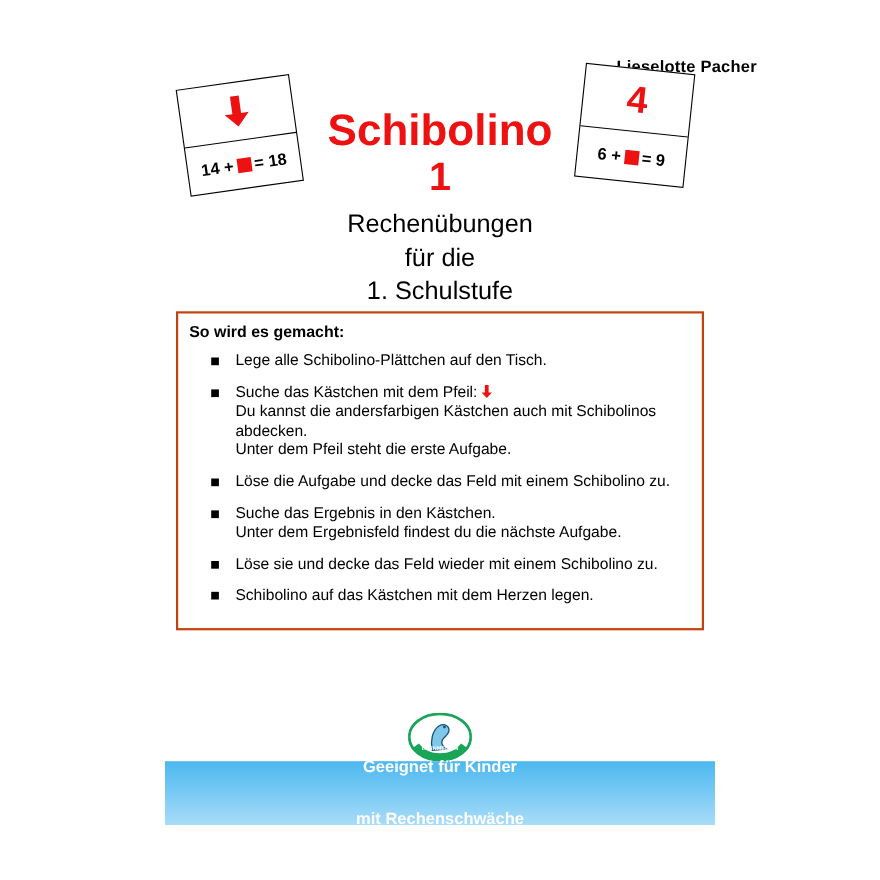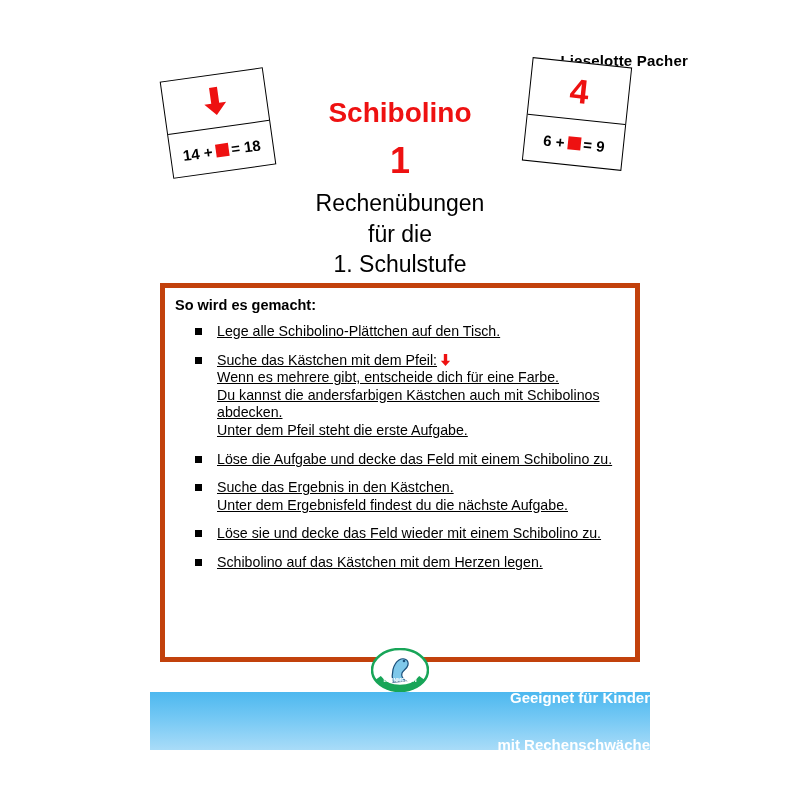--- a/index.html
+++ b/index.html
@@ -34,21 +34,21 @@
     letter-spacing: 0.2px;
   }
 
   
   .title {
     position: absolute;
     top: 98px;
     left: 0;
     width: 800px;
     text-align: center;
-    font-size: 28px;
+    font-size: 40px;
     font-weight: bold;
     color: #ee1111;
     line-height: 1.05;
   }
   .title-num {
     position: absolute;
     top: 140px;
     left: 0;
     width: 800px;
     text-align: center;
@@ -151,36 +151,35 @@
     font-weight: bold;
     color: #ee1111;
   }
 
   
   .instructions {
     position: absolute;
     left: 160px;
     top: 283px;
     width: 480px;
-    height: 379px;
-    border: 5px solid #c2410c;
+    height: 290px;
+    border: 2px solid #c2410c;
     box-sizing: border-box;
     background: #fff;
     padding: 9px 10px 0 10px;
   }
   .instr-head {
     font-size: 14.5px;
     font-weight: bold;
     margin-bottom: 10px;
   }
   ul.instr-list {
     list-style: none;
     margin: 0;
     padding: 0 0 0 20px;
-    text-decoration: underline;
   }
   ul.instr-list > li {
     position: relative;
     font-size: 14.2px;
     line-height: 1.24;
     margin-bottom: 11px;
     padding-left: 22px;
   }
   ul.instr-list > li::before {
     content: "";
@@ -211,21 +210,21 @@
   
   .banner {
     position: absolute;
     left: 150px;
     top: 692px;
     width: 500px;
     height: 58px;
     background: linear-gradient(180deg, #4db8ef 0%, #74c8f4 45%, #a9dcf8 100%);
     display: flex;
     flex-direction: column;
-    align-items: flex-end;
+    align-items: center;
     justify-content: center;
     gap: 28px;
   }
   .banner-line {
     font-size: 15px;
     font-weight: bold;
     color: #ffffff;
     line-height: 1.28;
     text-align: center;
   }
@@ -272,21 +271,21 @@
       </div>
     </div>
   </div>
 
   <div class="instructions">
     <div class="instr-head">So wird es gemacht:</div>
     <ul class="instr-list" id="instructions-list">
         <li><span>Lege alle Schibolino-Plättchen auf den Tisch.</span></li>
         <li><span>Suche das Kästchen mit dem Pfeil:</span><svg class="inline-arrow" viewBox="0 0 26 32">
             <path d="M9 2 H17 V18 H24 L13 30 L2 18 H9 Z" fill="#ee1111"></path>
-          </svg><div>Wenn es mehrere gibt, entscheide dich für eine Farbe.</div><div>Du kannst die andersfarbigen Kästchen auch mit Schibolinos</div><div>abdecken.</div><div>Unter dem Pfeil steht die erste Aufgabe.</div></li>
+          </svg><div>Du kannst die andersfarbigen Kästchen auch mit Schibolinos</div><div>abdecken.</div><div>Unter dem Pfeil steht die erste Aufgabe.</div></li>
         <li><span>Löse die Aufgabe und decke das Feld mit einem Schibolino zu.</span></li>
         <li><span>Suche das Ergebnis in den Kästchen.</span><div>Unter dem Ergebnisfeld findest du die nächste Aufgabe.</div></li>
         <li><span>Löse sie und decke das Feld wieder mit einem Schibolino zu.</span></li>
         <li><div>Schibolino auf das Kästchen mit dem Herzen legen.</div></li>
       </ul>
   </div>
 
   <svg class="logo" viewBox="0 0 58 44">
     <ellipse cx="29" cy="22" rx="28" ry="21" fill="#ffffff" stroke="#18a558" stroke-width="2.5"></ellipse>
     <path d="M22 34 C20 26 22 16 28 12 C33 9 38 12 37 17 C36 21 32 22 31 25 C30 28 32 31 35 33 Z" fill="#7fc8ea" stroke="#1a4f7a" stroke-width="1.2"></path>

